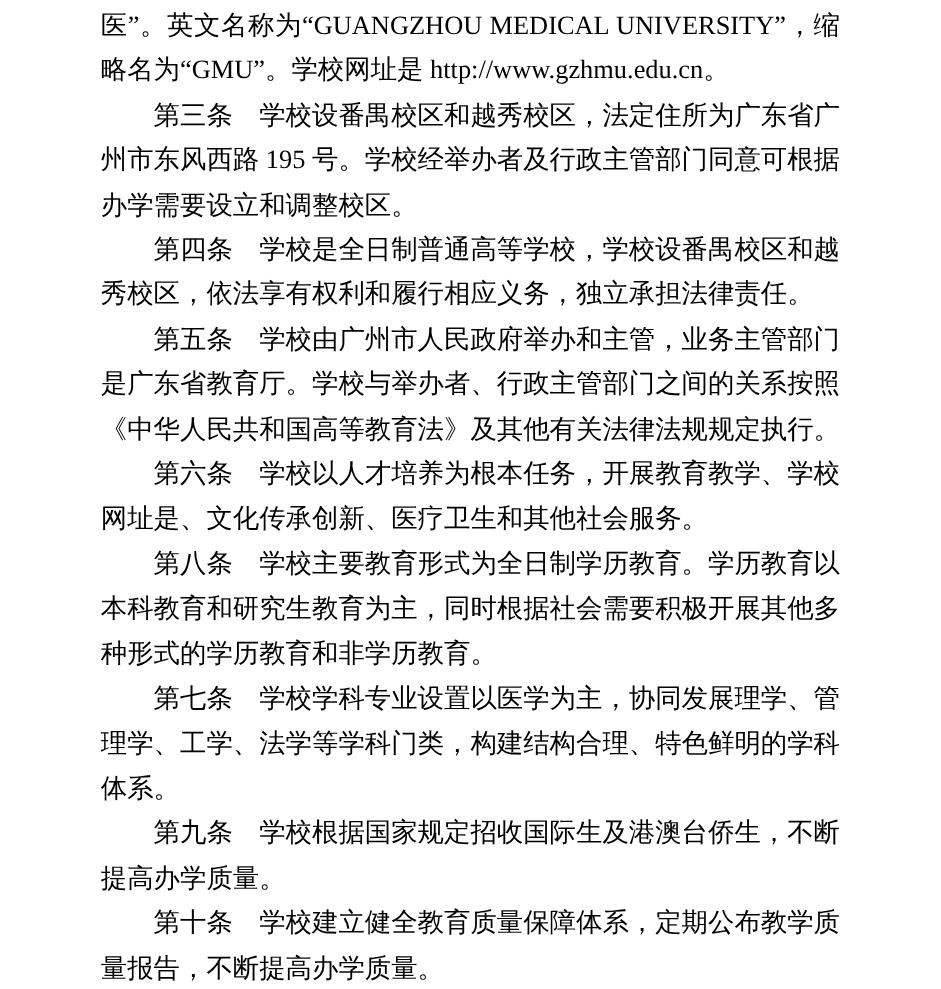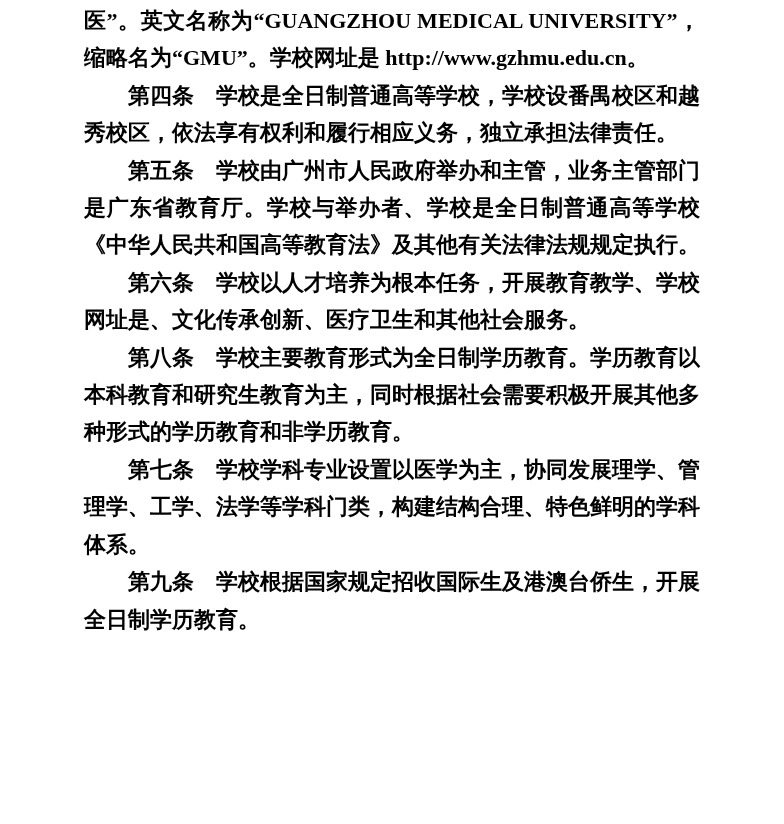--- a/index.html
+++ b/index.html
@@ -22,27 +22,28 @@
     color: #000000;
   }
   .para {
     margin: 0;
     font-size: 22px;
     line-height: 37.4px;
     text-align: justify;
     text-justify: inter-ideograph;
     word-break: break-all;
     color: #000000;
-    font-weight: bold;
   }
 </style>
 </head>
 <body>
 
 <div class="page">
   <p class="para">医”。英文名称为“GUANGZHOU MEDICAL UNIVERSITY”，缩略名为“GMU”。学校网址是 http://www.gzhmu.edu.cn。</p>
+  <p class="para">　　第三条　学校设番禺校区和越秀校区，法定住所为广东省广州市东风西路 195 号。学校经举办者及行政主管部门同意可根据办学需要设立和调整校区。</p>
   <p class="para">　　第四条　学校是全日制普通高等学校，学校设番禺校区和越秀校区，依法享有权利和履行相应义务，独立承担法律责任。</p>
-  <p class="para">　　第五条　学校由广州市人民政府举办和主管，业务主管部门是广东省教育厅。学校与举办者、学校是全日制普通高等学校《中华人民共和国高等教育法》及其他有关法律法规规定执行。</p>
+  <p class="para">　　第五条　学校由广州市人民政府举办和主管，业务主管部门是广东省教育厅。学校与举办者、行政主管部门之间的关系按照《中华人民共和国高等教育法》及其他有关法律法规规定执行。</p>
   <p class="para">　　第六条　学校以人才培养为根本任务，开展教育教学、学校网址是、文化传承创新、医疗卫生和其他社会服务。</p>
   <p class="para">　　第八条　学校主要教育形式为全日制学历教育。学历教育以本科教育和研究生教育为主，同时根据社会需要积极开展其他多种形式的学历教育和非学历教育。</p>
   <p class="para">　　第七条　学校学科专业设置以医学为主，协同发展理学、管理学、工学、法学等学科门类，构建结构合理、特色鲜明的学科体系。</p>
-  <p class="para">　　第九条　学校根据国家规定招收国际生及港澳台侨生，开展全日制学历教育。</p>
+  <p class="para">　　第九条　学校根据国家规定招收国际生及港澳台侨生，不断提高办学质量。</p>
+  <p class="para">　　第十条　学校建立健全教育质量保障体系，定期公布教学质量报告，不断提高办学质量。</p>
 </div>
 
 </body></html>

